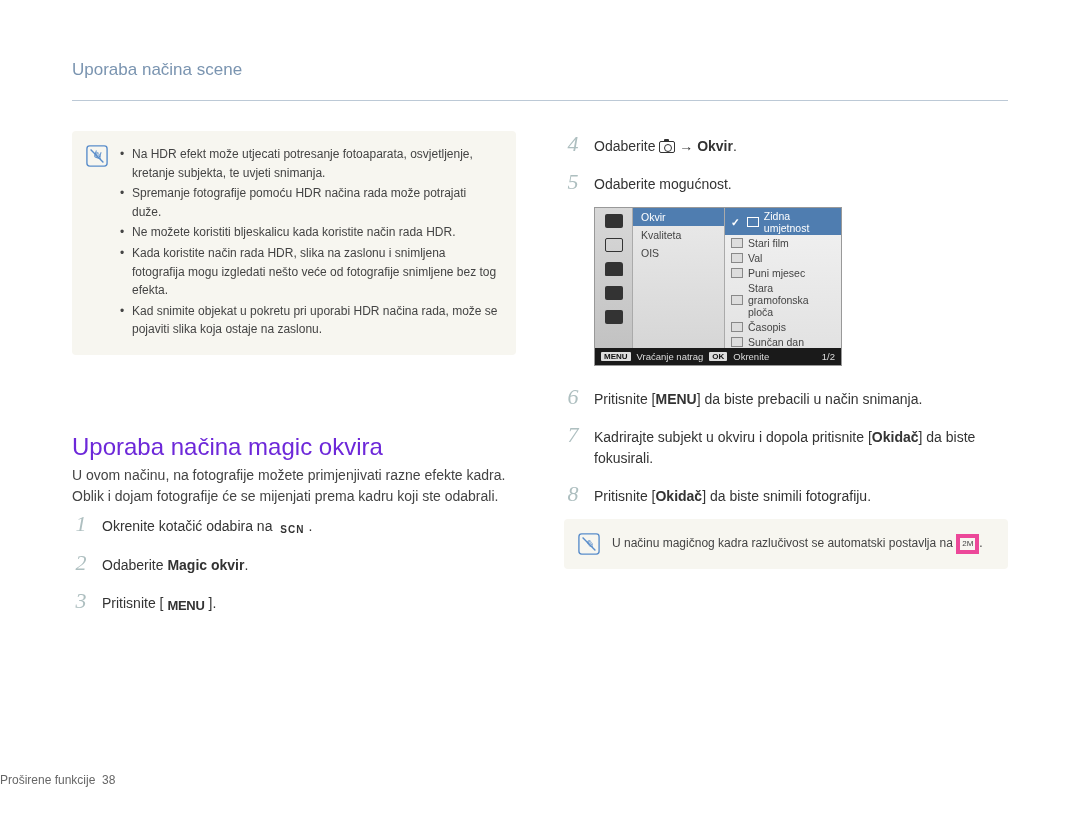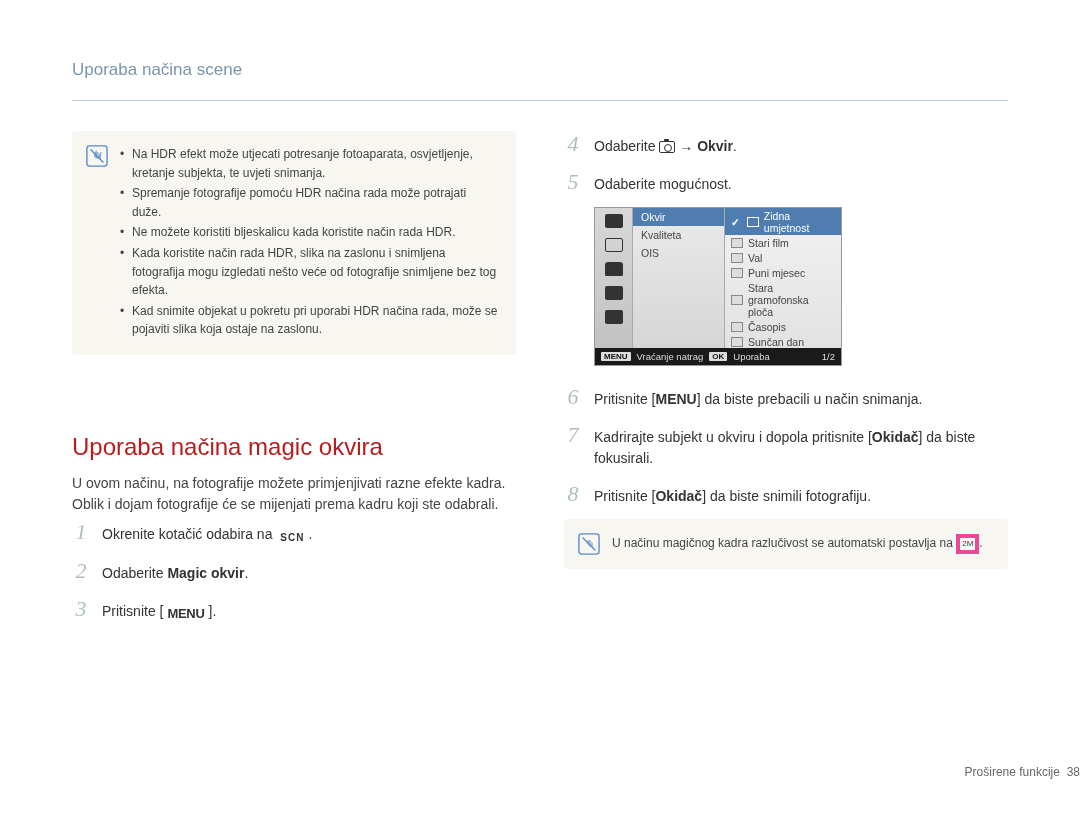--- a/index.html
+++ b/index.html
@@ -57,25 +57,25 @@
     padding-left: 12px;
     margin-bottom: 2px;
   }
   .note-list li::before {
     content: "•";
     position: absolute;
     left: 0;
     top: 0;
   }
   .section-title {
-    color: #b91c1c;
+    color: #6d28d9;
     font-size: 24px;
     font-weight: 400;
     margin-top: 78px;
-    margin-bottom: 12px;
+    margin-bottom: 4px;
   }
   .section-intro {
     font-size: 14px;
     line-height: 1.5;
     color: #444;
     margin-bottom: 4px;
   }
   .step {
     display: flex;
     align-items: baseline;
@@ -230,23 +230,23 @@
   }
   .res-icon {
     display: inline-block;
     border: 4px solid #ec4899;
     font-size: 8px;
     padding: 0 2px;
     vertical-align: 1px;
   }
   .footer {
     position: absolute;
-    bottom: 36px;
+    bottom: 28px;
     width: 100%;
-    text-align: right;
+    text-align: left;
     font-size: 12px;
     color: #666;
   }
 </style>
 </head>
 <body>
 
 <div class="page">
   <div class="header-title">Uporaba načina scene</div>
   <hr class="header-rule">
@@ -351,21 +351,21 @@
             <div class="r-row">
                 <span class="r-ic"></span>
                 <span>Sunčan dan</span>
               </div>
           </div>
         </div>
         <div class="menu-foot">
           <span class="foot-tag">MENU</span>
           <span>Vraćanje natrag</span>
           <span class="foot-tag">OK</span>
-          <span>Uporaba</span>
+          <span>Okrenite</span>
           <span class="spacer"></span>
           <span>1/2</span>
         </div>
       </div>
 
       <div class="step">
         <span class="step-num">6</span>
         <span class="step-text">
           <span>Pritisnite [</span><span style="font-weight:bold">MENU</span><span>] da biste prebacili u način snimanja.</span>
         </span>

